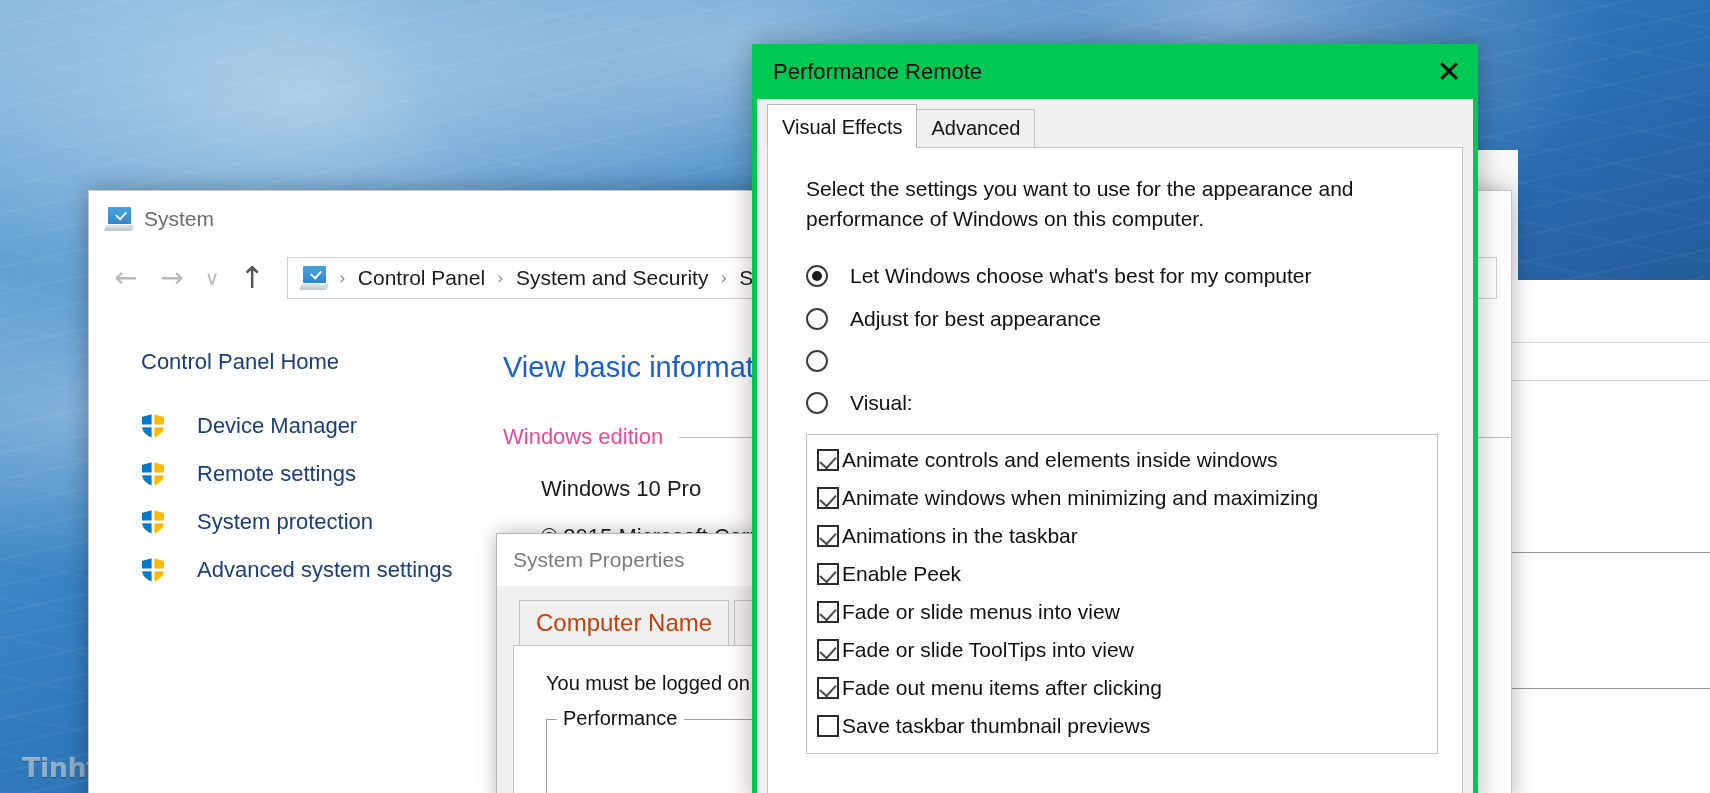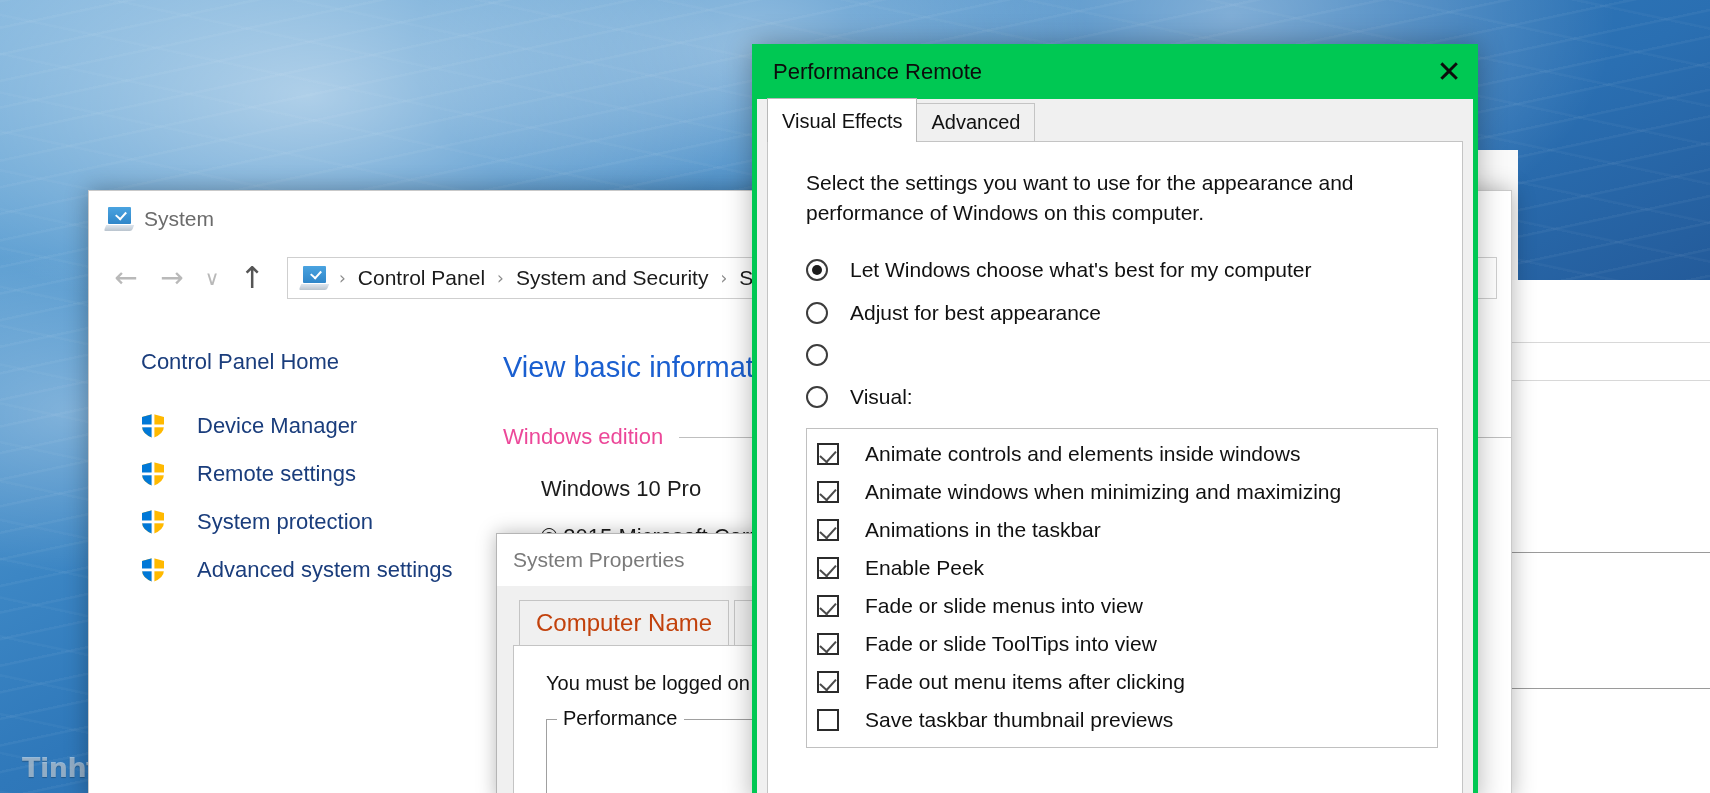--- a/index.html
+++ b/index.html
@@ -336,21 +336,21 @@
     color: #0c0c0c;
     font-family: "DejaVu Sans", sans-serif;
     font-weight: 300;
     margin-right: -5px;
   }
 
   #perf-tabstrip {
     display: flex;
     align-items: flex-end;
     padding: 13px 0 0 10px;
-    height: 43px;
+    height: 49px;
     background: #f0f0f0;
   }
   .perf-tab {
     font-size: 20px;
     color: #111111;
     padding: 7px 14px 8px 14px;
     border: 1px solid #c4c4c4;
     border-bottom: none;
     background: #f0f0f0;
     margin-right: -1px;
@@ -413,21 +413,21 @@
     border: 1px solid #c0c0c0;
     background: #ffffff;
     margin-top: 14px;
     padding: 10px 8px 10px 10px;
     height: 320px;
     overflow: hidden;
   }
   .check-row {
     display: flex;
     align-items: center;
-    gap: 26px;
+    gap: 3px;
     margin-bottom: 8px;
     height: 30px;
   }
   .checkbox {
     width: 22px; height: 22px;
     border: 2px solid #2b2b2b;
     flex: none;
     position: relative;
     background: #ffffff;
   }

